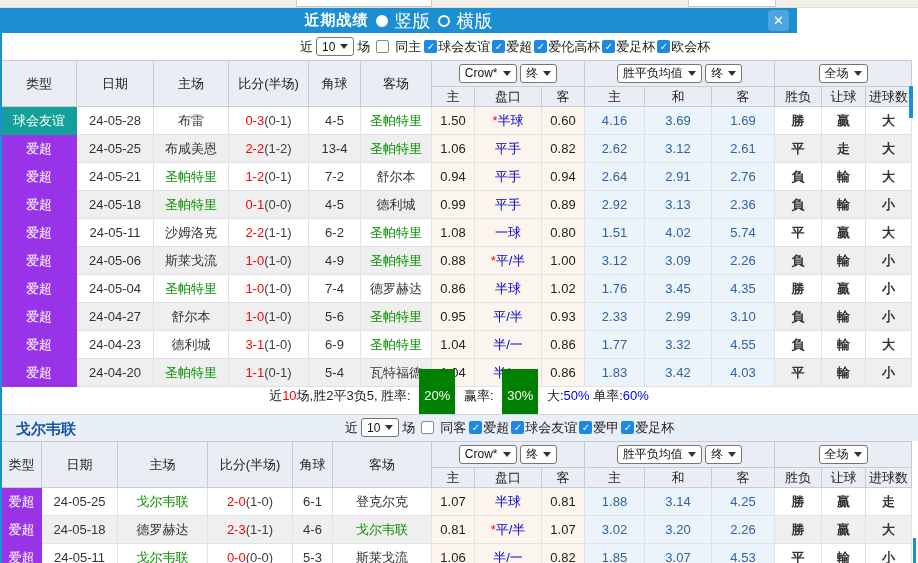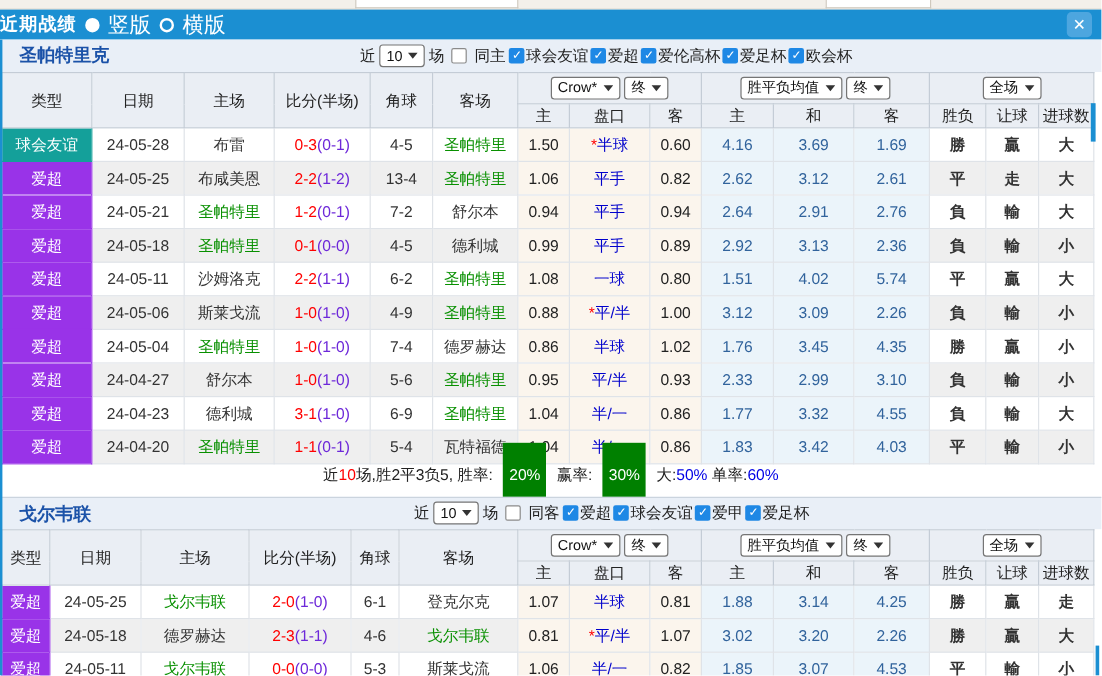--- a/index.html
+++ b/index.html
@@ -4,21 +4,21 @@
 <style>
   * { margin:0; padding:0; box-sizing:border-box; }
   body { background:#fff; font-family:"Liberation Sans","DejaVu Sans",sans-serif; }
   #app { position:relative; width:918px; height:563px; overflow:hidden; background:#fff; }
 
   
   .topstrip { position:absolute; top:0; left:0; width:918px; height:8px; background:#F3F0EA; border-bottom:1px solid #E2DDD2; }
   .frag { position:absolute; top:0; height:7px; background:#fff; border:1px solid #CFC9BD; border-top:none; }
 
   
-  .titlebar { position:absolute; top:8px; left:0; width:918px; height:25px; background:#1B8FD2; display:flex; align-items:center; gap:7px; }
+  .titlebar { position:absolute; top:8px; left:0; width:797px; height:25px; background:#1B8FD2; display:flex; align-items:center; justify-content:center; gap:7px; }
   .title { color:#fff; font-weight:bold; font-size:15px; letter-spacing:1px; }
   .radio { width:12px; height:12px; border-radius:50%; border:2px solid #fff; display:inline-block; }
   .radio.sel { background:#fff; }
   .radiolabel { color:#fff; font-size:18px; }
   .close { position:absolute; right:8px; top:2px; width:21px; height:21px; background:#4DA6DF; border-radius:4px; color:#fff; font-weight:bold; text-align:center; line-height:21px; font-size:13px; cursor:pointer; }
 
   
   .sechead { position:absolute; left:0; width:918px; height:27px; background:#E9EFF7; }
   .sechead.second { border-top:1px solid #CBD4DE; }
   .teamname { position:absolute; left:16px; top:0; font-weight:bold; font-size:15px; color:#1B52A8; line-height:27px; }
@@ -43,21 +43,21 @@
   .tblwrap2 table { margin-top:27px; }
   td.plain { background:#fff; color:#333; }
   tbody tr:nth-of-type(even) td.plain { background:#EFEFEF; }
   td.cream { background:#FBF5ED; color:#222; }
   td.lblue { background:#EBF4FA; color:#31639C; }
   td.type { color:#fff; }
   td.type.teal { background:#14A09A; border-color:#14A09A; }
   td.type.purple { background:#9933E8; border-color:#9933E8; }
   .green { color:#089000; }
   .score { color:#F00; }
-  .half { color:#6d28d9; }
+  .half { color:#404040; }
   td.pan { color:#0000CC; }
   .star { color:#F00; }
   td.resch { font-weight:bold; }
   .r { color:#DE0000; }
   .b { color:#0008DD; }
   .g { color:#028A02; }
 
   
   .summary { position:absolute; top:387px; left:0; width:918px; height:20px; text-align:center; font-size:13px; color:#222; }
   .summary .redv { color:#F00; }
@@ -81,23 +81,20 @@
 
   <div class="titlebar">
     <span class="title">近期战绩</span>
     <span class="radio sel"></span>
     <span class="radiolabel">竖版</span>
     <span class="radio"></span>
     <span class="radiolabel">横版</span>
     <span class="close">✕</span>
   </div>
 
-  <div class="sechead" style="top:33px;">
-    <span class="teamname">圣帕特里克</span>
-  </div>
   <div class="filterbar" style="left:300px;top:33px;">
     <span>近</span>
     <span class="dd">
         <span>10</span>
         <i class="caret"></i>
       </span>
     <span>场</span>
     <span class="cbx-empty"></span>
     <span>同主</span>
     <span style="display:inline-flex;align-items:center;gap:2px;">

